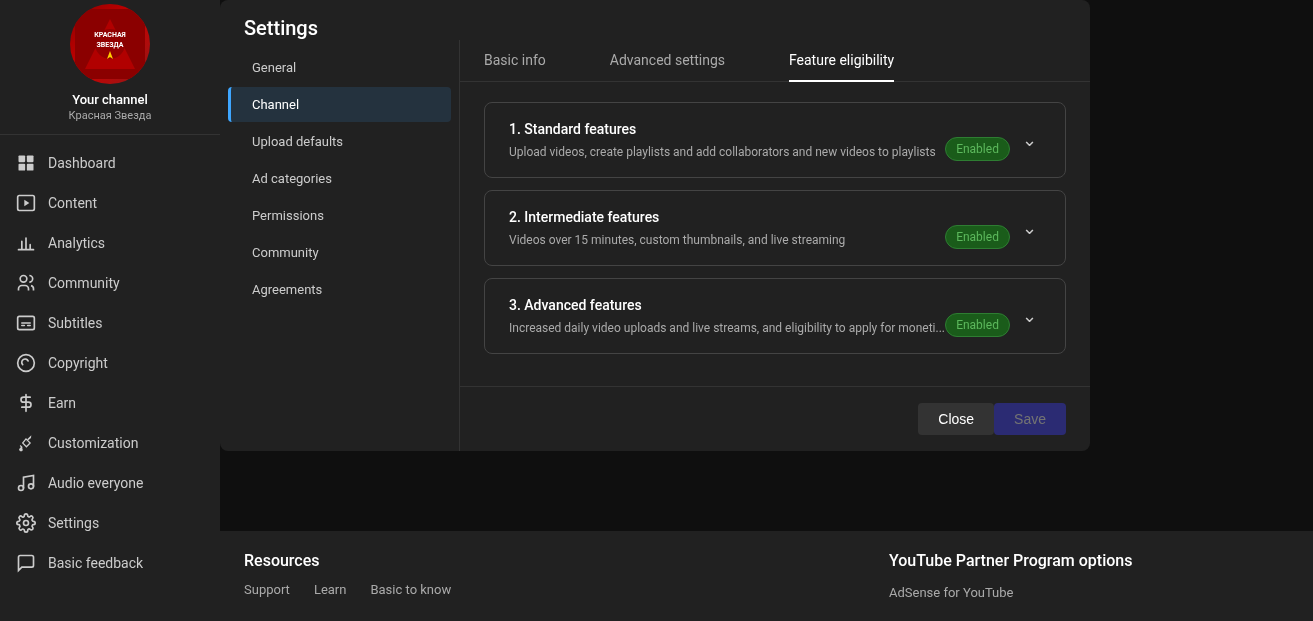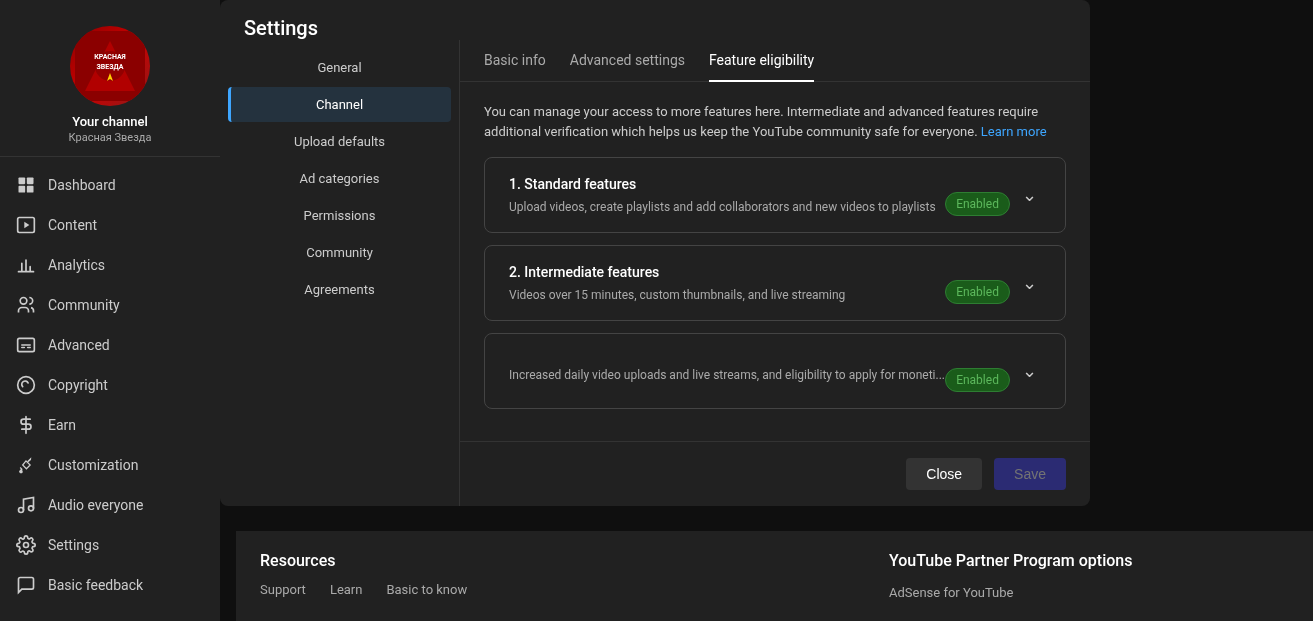--- a/index.html
+++ b/index.html
@@ -22,21 +22,21 @@
       display: flex;
       flex-direction: column;
       flex-shrink: 0;
       overflow: hidden;
     }
 
     .sidebar-channel {
       display: flex;
       flex-direction: column;
       align-items: center;
-      padding: 26px 0 12px;
+      padding: 4px 0 12px;
       border-bottom: 1px solid #333;
     }
 
     .channel-avatar {
       width: 80px;
       height: 80px;
       border-radius: 50%;
       background: #8b0000;
       display: flex;
       align-items: center;
@@ -156,21 +156,20 @@
       flex: 1;
       overflow: hidden;
     }
 
     
     .modal-sidebar {
       width: 240px;
       flex-shrink: 0;
       border-right: 1px solid #333;
       padding: 8px 0;
-      text-align: center;
     }
 
     .modal-nav-item {
       padding: 10px 24px;
       font-size: 13px;
       color: #ccc;
       cursor: pointer;
       border-radius: 4px;
       margin: 2px 8px;
     }
@@ -187,20 +186,21 @@
       flex: 1;
       display: flex;
       flex-direction: column;
       overflow: hidden;
     }
 
     .modal-tabs {
       display: flex;
       border-bottom: 1px solid #333;
       padding: 0 24px;
+      gap: 40px;
     }
 
     .modal-tab {
       padding: 12px 0;
       margin-right: 24px;
       font-size: 14px;
       color: #aaa;
       cursor: pointer;
       border-bottom: 2px solid transparent;
       margin-bottom: -1px;
@@ -280,21 +280,20 @@
       color: #ccc;
       font-size: 18px;
       padding: 4px;
     }
 
     
     .modal-footer {
       padding: 16px 24px;
       display: flex;
       justify-content: flex-end;
-      gap: 12px;
       border-top: 1px solid #333;
     }
 
     .btn {
       padding: 8px 20px;
       border-radius: 4px;
       font-size: 14px;
       font-weight: 500;
       cursor: pointer;
       border: none;
@@ -308,21 +307,21 @@
     .btn-save {
       background: #3333aa;
       color: #aaa;
       opacity: 0.6;
     }
 
     
     .bottom-content {
       position: absolute;
       bottom: 0;
-      left: 16px;
+      left: 0;
       right: 0;
       background: #212121;
       padding: 20px 24px;
       display: flex;
       gap: 24px;
     }
 
     .bottom-section {
       flex: 1;
     }
@@ -412,21 +411,21 @@
       <span>Community</span>
     </div>
 
     <div class="nav-item">
       <div class="nav-icon">
         <svg viewBox="0 0 24 24">
             <rect x="2" y="4" width="20" height="16" rx="2" fill="none" stroke="#ccc" stroke-width="2"></rect>
             <path d="M7 15h3M7 12h10M14 15h3" stroke="#ccc" stroke-width="2" stroke-linecap="round"></path>
           </svg>
       </div>
-      <span>Advanced</span>
+      <span>Subtitles</span>
     </div>
 
     <div class="nav-item">
       <div class="nav-icon">
         <svg viewBox="0 0 24 24">
             <circle cx="12" cy="12" r="10" fill="none" stroke="#ccc" stroke-width="2"></circle>
             <path d="M14.5 9.5A4 4 0 108 14" stroke="#ccc" stroke-width="2" fill="none" stroke-linecap="round"></path>
           </svg>
       </div>
       <span>Copyright</span>
@@ -517,23 +516,20 @@
           <div class="modal-nav-item">Agreements</div>
         </div>
 
         <div class="modal-main">
           <div class="modal-tabs">
             <div class="modal-tab">Basic info</div>
             <div class="modal-tab">Advanced settings</div>
             <div class="modal-tab active">Feature eligibility</div>
           </div>
           <div class="modal-content-area">
-            <p class="feature-intro">
-              <span>You can manage your access to more features here. Intermediate and advanced features require additional verification which helps us keep the YouTube community safe for everyone.</span> <a href="#">Learn more</a>
-            </p>
 
             <div class="feature-card">
               <div class="feature-card-left">
                 <div class="feature-card-title">1. Standard features</div>
                 <div class="feature-card-desc">Upload videos, create playlists and add collaborators and new videos to playlists</div>
               </div>
               <div class="feature-card-right">
                 <span class="enabled-badge">Enabled</span>
                 <button class="chevron-btn">⌄</button>
               </div>
@@ -545,20 +541,21 @@
                 <div class="feature-card-desc">Videos over 15 minutes, custom thumbnails, and live streaming</div>
               </div>
               <div class="feature-card-right">
                 <span class="enabled-badge">Enabled</span>
                 <button class="chevron-btn">⌄</button>
               </div>
             </div>
 
             <div class="feature-card">
               <div class="feature-card-left">
+                <div class="feature-card-title">3. Advanced features</div>
                 <div class="feature-card-desc">Increased daily video uploads and live streams, and eligibility to apply for moneti...</div>
               </div>
               <div class="feature-card-right">
                 <span class="enabled-badge">Enabled</span>
                 <button class="chevron-btn">⌄</button>
               </div>
             </div>
           </div>
           <div class="modal-footer">
             <button class="btn btn-close">Close</button>

